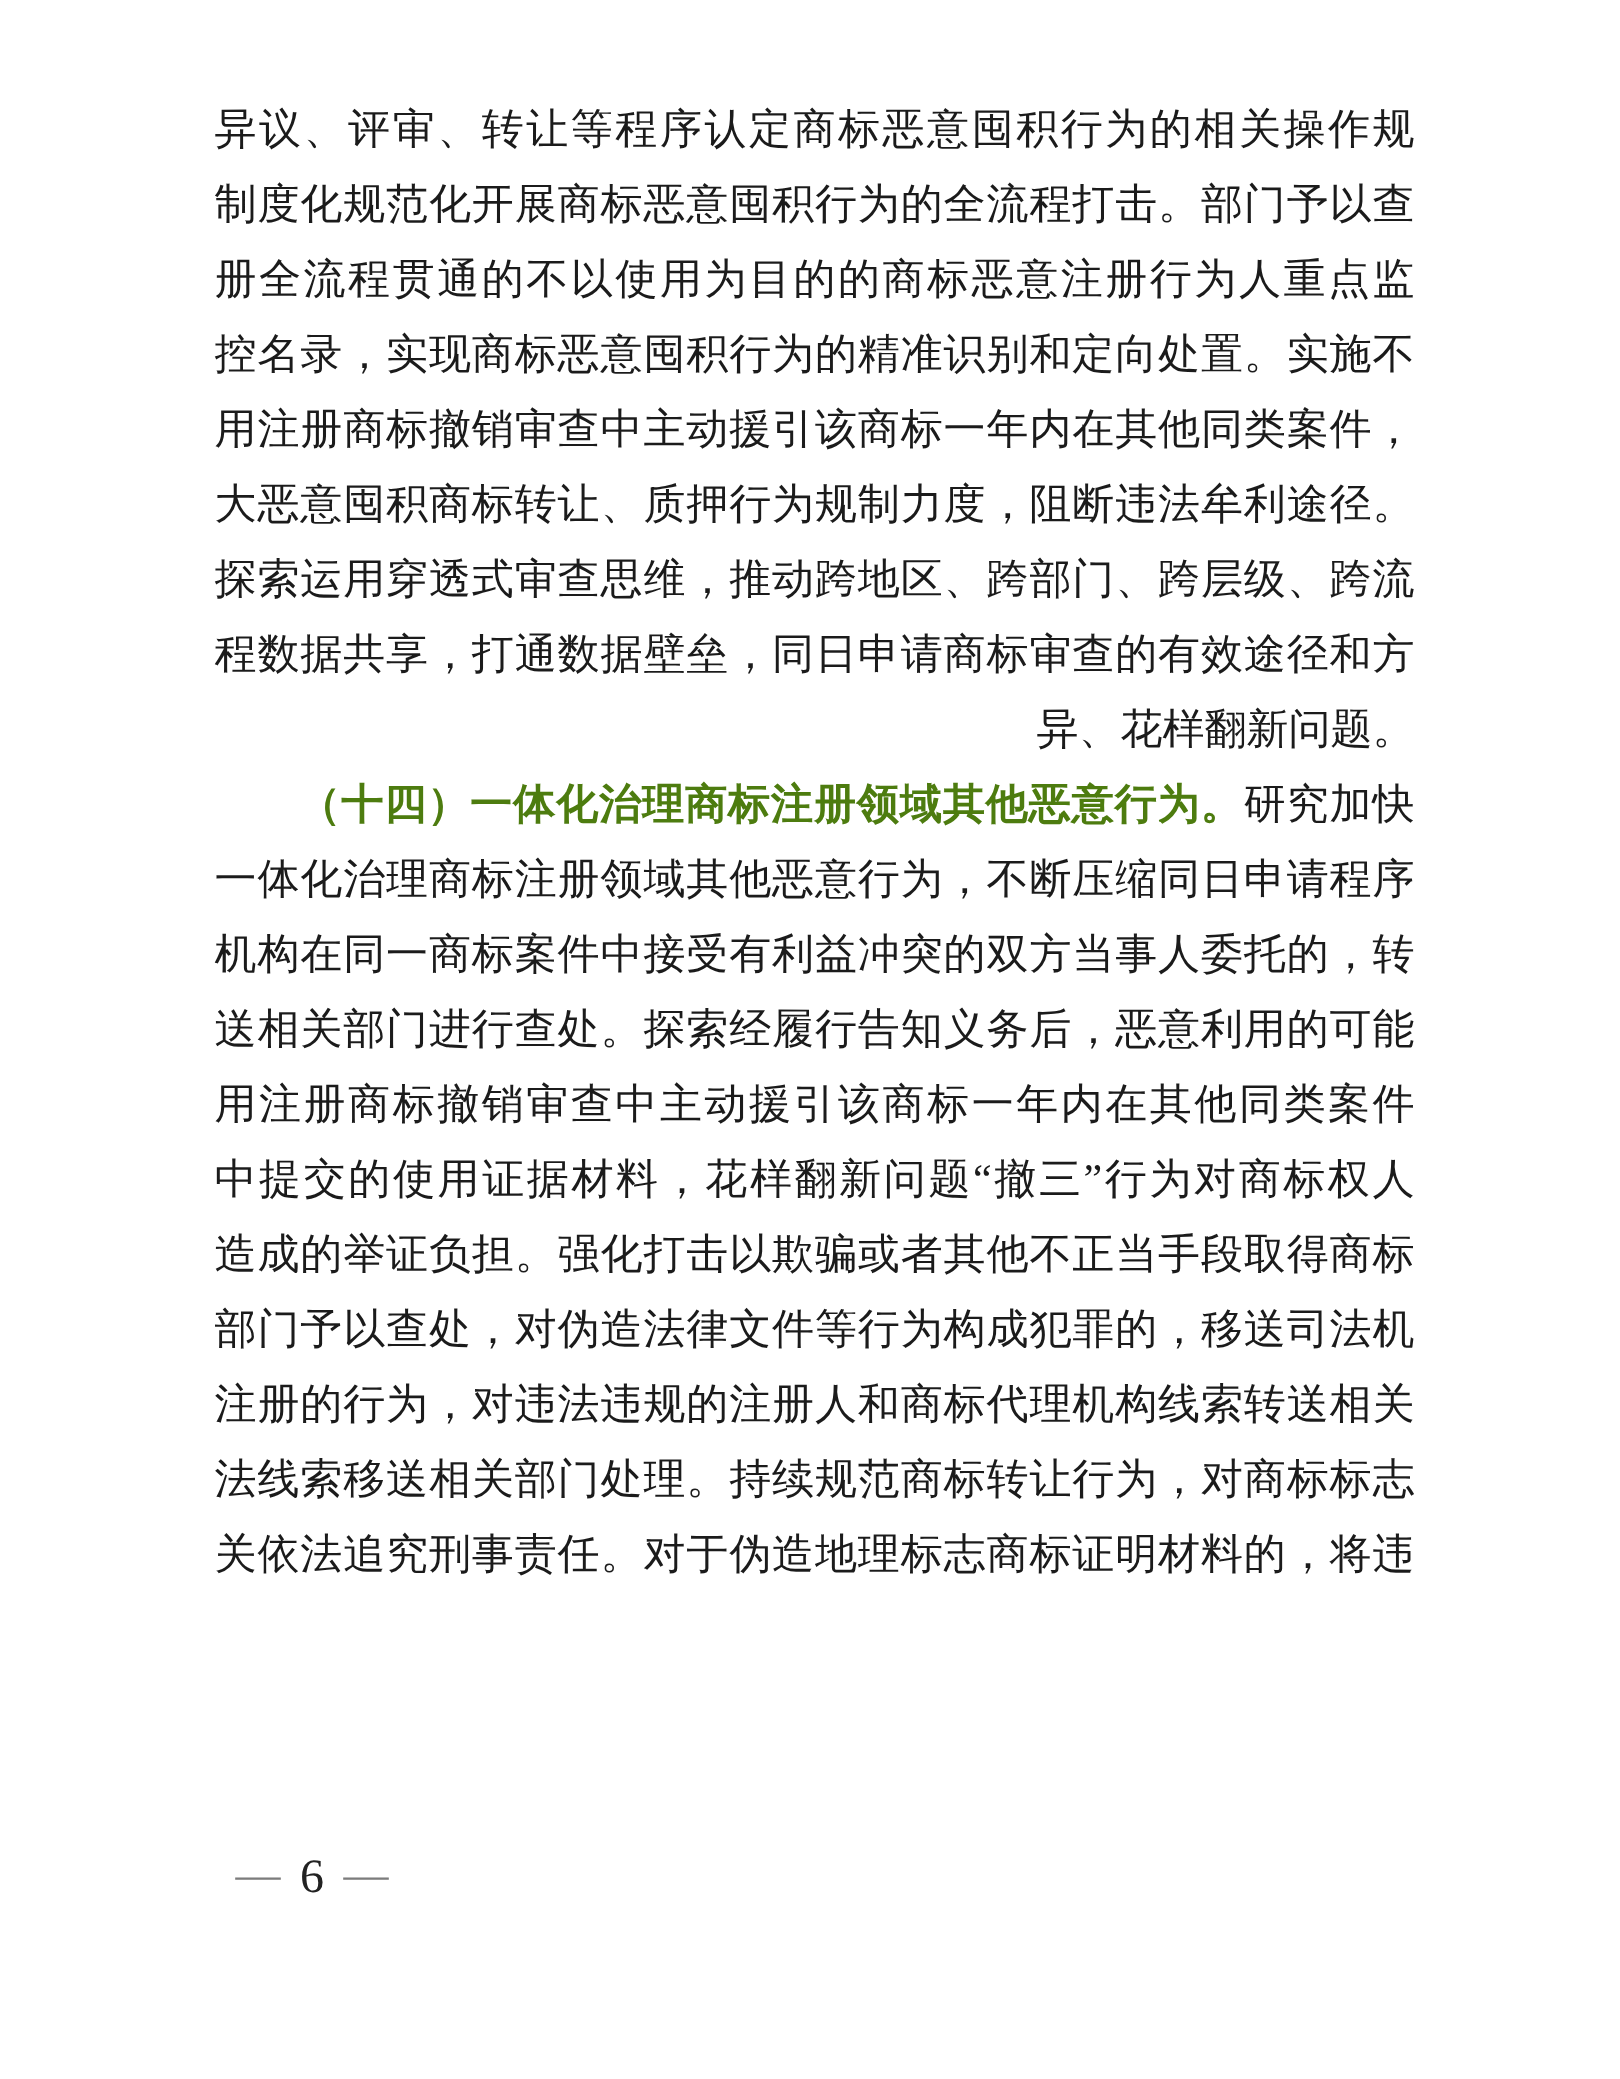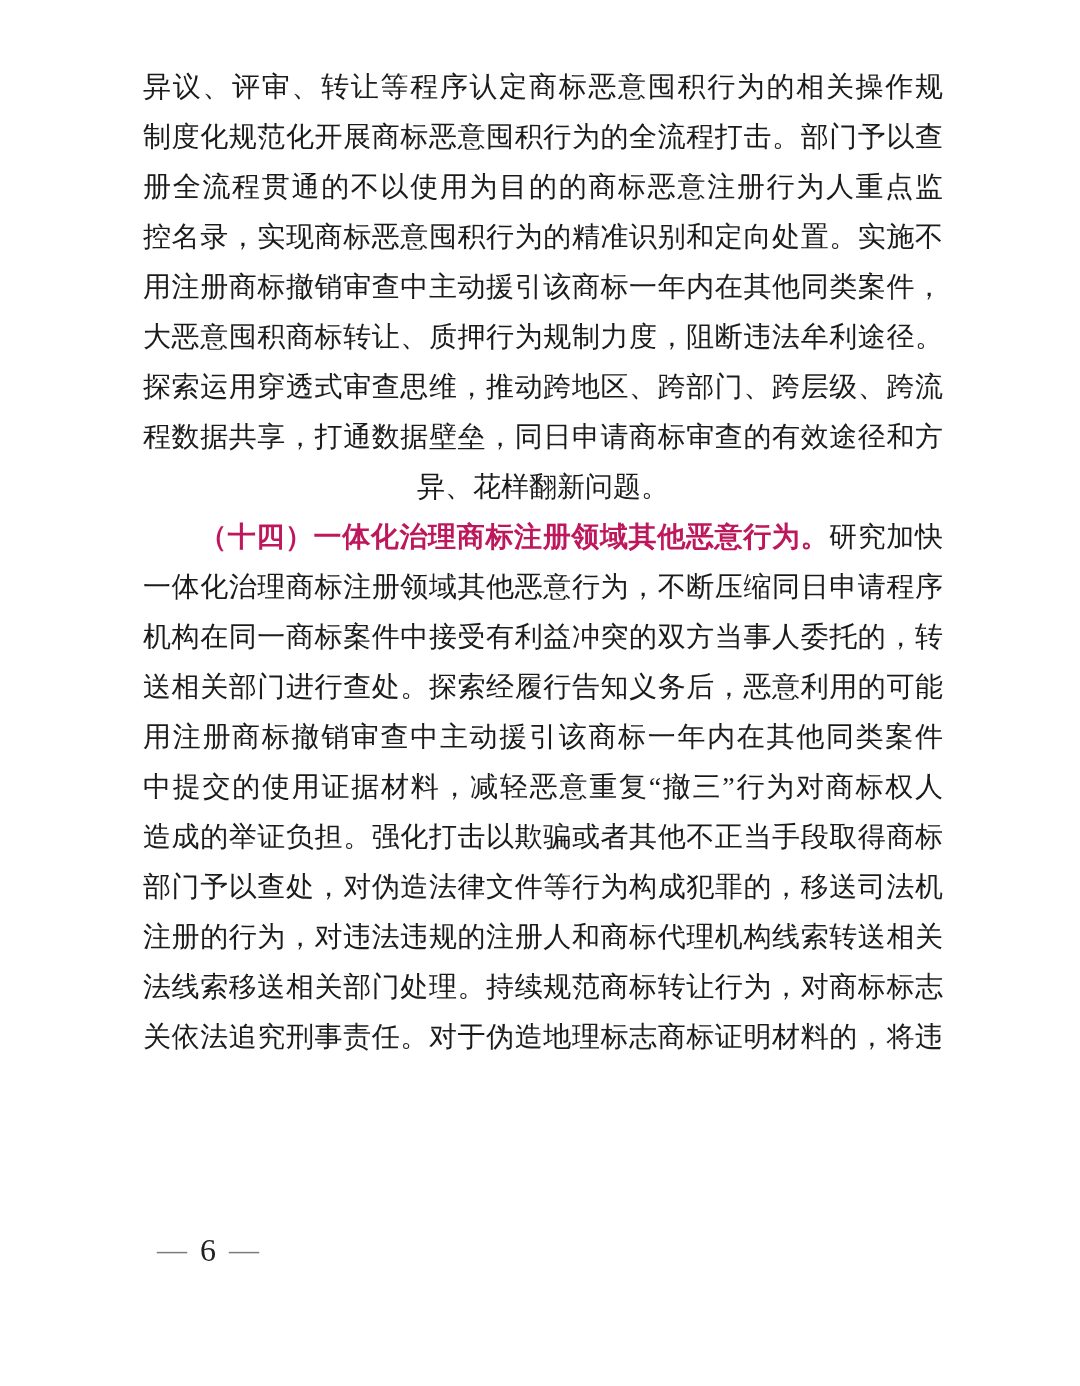--- a/index.html
+++ b/index.html
@@ -20,31 +20,31 @@
     width: 800px;
   }
   .paragraph { }
   .line {
     height: 50px;
     line-height: 50px;
     font-size: 28px;
     color: #1b1b1b;
     overflow: hidden;
     white-space: normal;
-    text-align: center;
+    text-align: right;
   }
   .line.justified {
     text-align: justify;
     text-align-last: justify;
   }
   .line.indented {
     text-indent: 56px;
   }
   .seg { font-weight: 400; }
-  .seg-bold { font-weight: 700; color: #be185d; }
+  .seg-bold { font-weight: 700; color: #4d7c0f; }
   .footer {
     position: absolute;
     left: 157px;
     top: 1228px;
     display: flex;
     align-items: center;
     gap: 13px;
     height: 44px;
   }
   .footer .dash {
@@ -73,21 +73,21 @@
         <div class="line justified"><span class="seg">探索运用穿透式审查思维，推动跨地区、跨部门、跨层级、跨流</span></div>
         <div class="line justified"><span class="seg">程数据共享，打通数据壁垒，同日申请商标审查的有效途径和方式</span></div>
         <div class="line"><span class="seg">异、花样翻新问题。</span></div>
       </div>
       <div class="paragraph">
         <div class="line justified indented"><span class="seg seg-bold">（十四）一体化治理商标注册领域其他恶意行为。</span><span class="seg">研究加快</span></div>
         <div class="line justified"><span class="seg">一体化治理商标注册领域其他恶意行为，不断压缩同日申请程序被</span></div>
         <div class="line justified"><span class="seg">机构在同一商标案件中接受有利益冲突的双方当事人委托的，转</span></div>
         <div class="line justified"><span class="seg">送相关部门进行查处。探索经履行告知义务后，恶意利用的可能</span></div>
         <div class="line justified"><span class="seg">用注册商标撤销审查中主动援引该商标一年内在其他同类案件</span></div>
-        <div class="line justified"><span class="seg">中提交的使用证据材料，减轻恶意重复“撤三”行为对商标权人</span></div>
+        <div class="line justified"><span class="seg">中提交的使用证据材料，花样翻新问题“撤三”行为对商标权人</span></div>
         <div class="line justified"><span class="seg">造成的举证负担。强化打击以欺骗或者其他不正当手段取得商标</span></div>
         <div class="line justified"><span class="seg">部门予以查处，对伪造法律文件等行为构成犯罪的，移送司法机</span></div>
         <div class="line justified"><span class="seg">注册的行为，对违法违规的注册人和商标代理机构线索转送相关</span></div>
         <div class="line justified"><span class="seg">法线索移送相关部门处理。持续规范商标转让行为，对商标标志</span></div>
         <div class="line justified"><span class="seg">关依法追究刑事责任。对于伪造地理标志商标证明材料的，将违</span></div>
       </div>
     </div>
   <div class="footer">
     <span class="dash">—</span>
     <span class="page-num">6</span>

